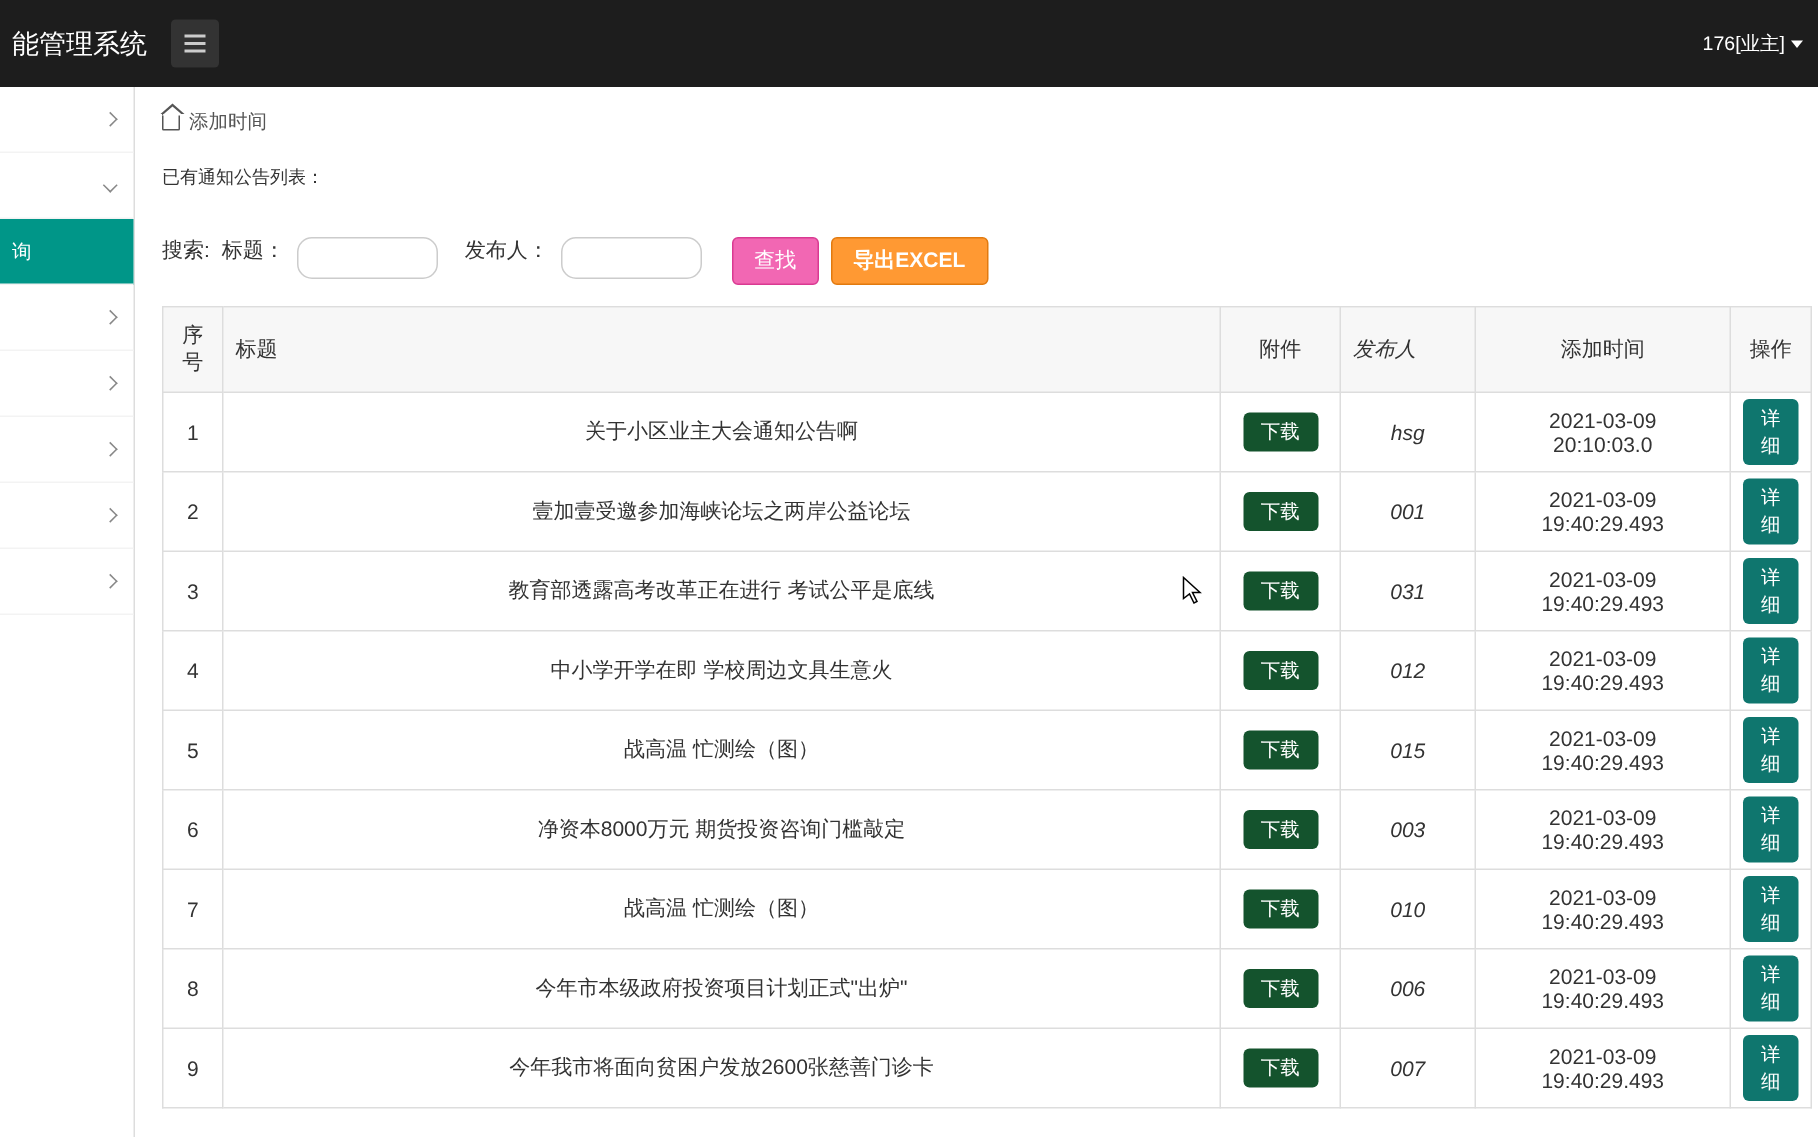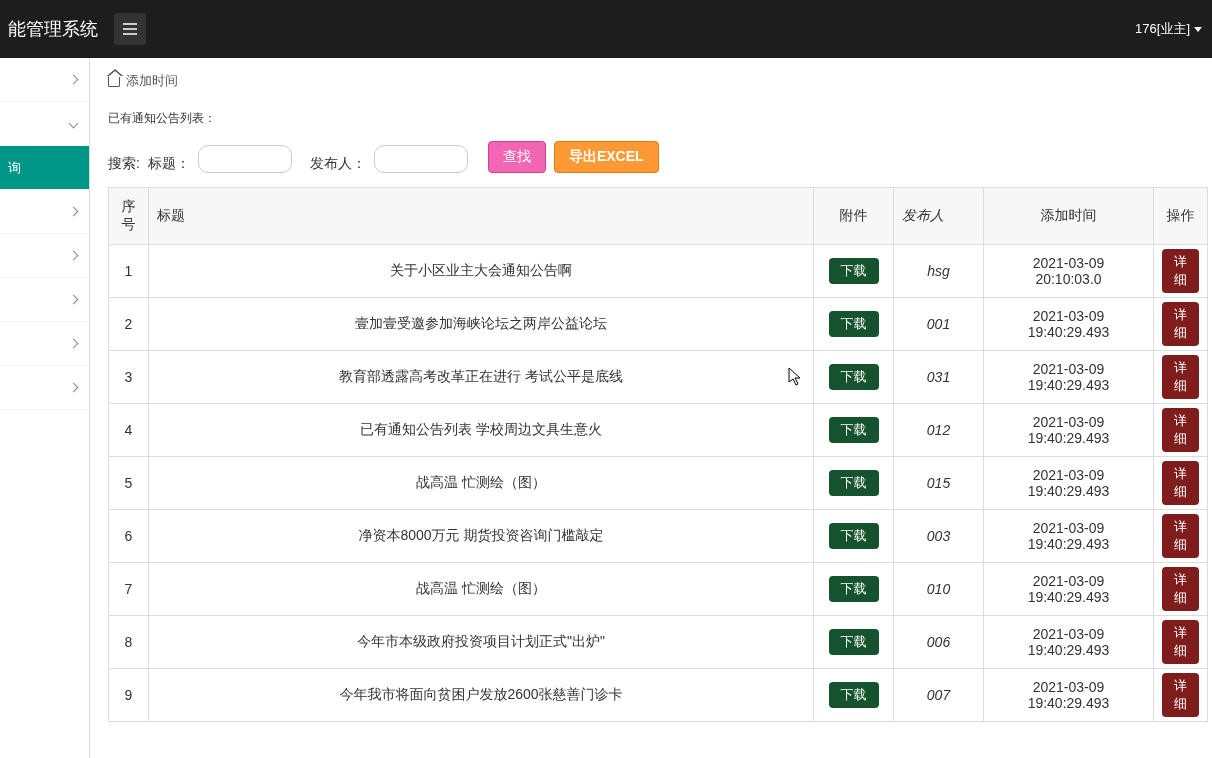--- a/index.html
+++ b/index.html
@@ -17,27 +17,27 @@
 .sidebar-item.active { background: #009688; color: #fff; }
 .sidebar-item .chevron { width: 7px; height: 7px; border-right: 1.5px solid #888; border-bottom: 1.5px solid #888; transform: rotate(-45deg); }
 .sidebar-item .chevron.down { transform: rotate(45deg); }
 .sidebar-item .label { position: absolute; left: 8px; font-size: 13px; }
 .main { flex: 1; padding: 0; }
 .breadcrumb { padding: 14px 18px; display: flex; align-items: center; gap: 6px; font-size: 13px; color: #555; }
 .home-icon { width: 12px; height: 12px; border: 1.2px solid #555; border-radius: 1px; position: relative; display: inline-block; }
 .home-icon::before { content: ''; position: absolute; top: -7px; left: -2px; width: 0; height: 0; border-left: 8px solid transparent; border-right: 8px solid transparent; border-bottom: 7px solid #555; }
 .home-icon::after { content: ''; position: absolute; top: -5px; left: -1px; width: 0; height: 0; border-left: 7px solid transparent; border-right: 7px solid transparent; border-bottom: 6px solid #fff; }
 .list-title { padding: 6px 18px 14px; font-size: 12px; }
-.search-bar { padding: 0 18px 14px; display: flex; align-items: flex-end; gap: 8px; font-size: 14px; }
+.search-bar { padding: 0 18px 14px; display: flex; align-items: flex-start; gap: 8px; font-size: 14px; margin-top: 17px; }
 .search-bar input { border: 1px solid #ccc; border-radius: 10px; height: 28px; width: 94px; padding: 0 10px; font-size: 13px; }
 .btn { border: none; border-radius: 4px; padding: 6px 14px; font-size: 14px; cursor: pointer; color: #fff; }
 .btn-search { background: #f267b3; border: 1px solid #d93a92; }
 .btn-export { background: #ff9933; border: 1px solid #e27a0f; font-weight: bold; }
 .btn-download { background: #14532d; padding: 4px 12px; font-size: 13px; }
-.btn-detail { background: #7f1d1d; padding: 4px 12px; font-size: 13px; }
+.btn-detail { background: #0f766e; padding: 4px 12px; font-size: 13px; }
 table { width: 100%; border-collapse: collapse; }
 th, td { border: 1px solid #ddd; padding: 4px 8px; text-align: left; font-weight: normal; }
 thead th { background: #f7f7f7; font-size: 14px; padding: 10px 8px; }
 tbody tr td { font-size: 14px; text-align: center; }
 .col-seq { width: 40px; text-align: center; }
 .col-attach { width: 80px; text-align: center; }
 .col-publisher { width: 90px; font-style: italic; }
 .col-time { width: 170px; text-align: center; }
 .col-action { width: 50px; text-align: center; }
 .pagination { text-align: center; padding: 40px 0 20px; font-size: 14px; color: #333; }
@@ -143,21 +143,21 @@
             <tr>
               <td class="col-seq">3</td>
               <td>教育部透露高考改革正在进行 考试公平是底线</td>
               <td class="col-attach"><button class="btn btn-download">下载</button></td>
               <td class="col-publisher">031</td>
               <td class="col-time">2021-03-09<br>19:40:29.493</td>
               <td class="col-action"><button class="btn btn-detail">详细</button></td>
             </tr>
             <tr>
               <td class="col-seq">4</td>
-              <td>已有通知公告列表 学校周边文具生意火</td>
+              <td>中小学开学在即 学校周边文具生意火</td>
               <td class="col-attach"><button class="btn btn-download">下载</button></td>
               <td class="col-publisher">012</td>
               <td class="col-time">2021-03-09<br>19:40:29.493</td>
               <td class="col-action"><button class="btn btn-detail">详细</button></td>
             </tr>
             <tr>
               <td class="col-seq">5</td>
               <td>战高温 忙测绘（图）</td>
               <td class="col-attach"><button class="btn btn-download">下载</button></td>
               <td class="col-publisher">015</td>

